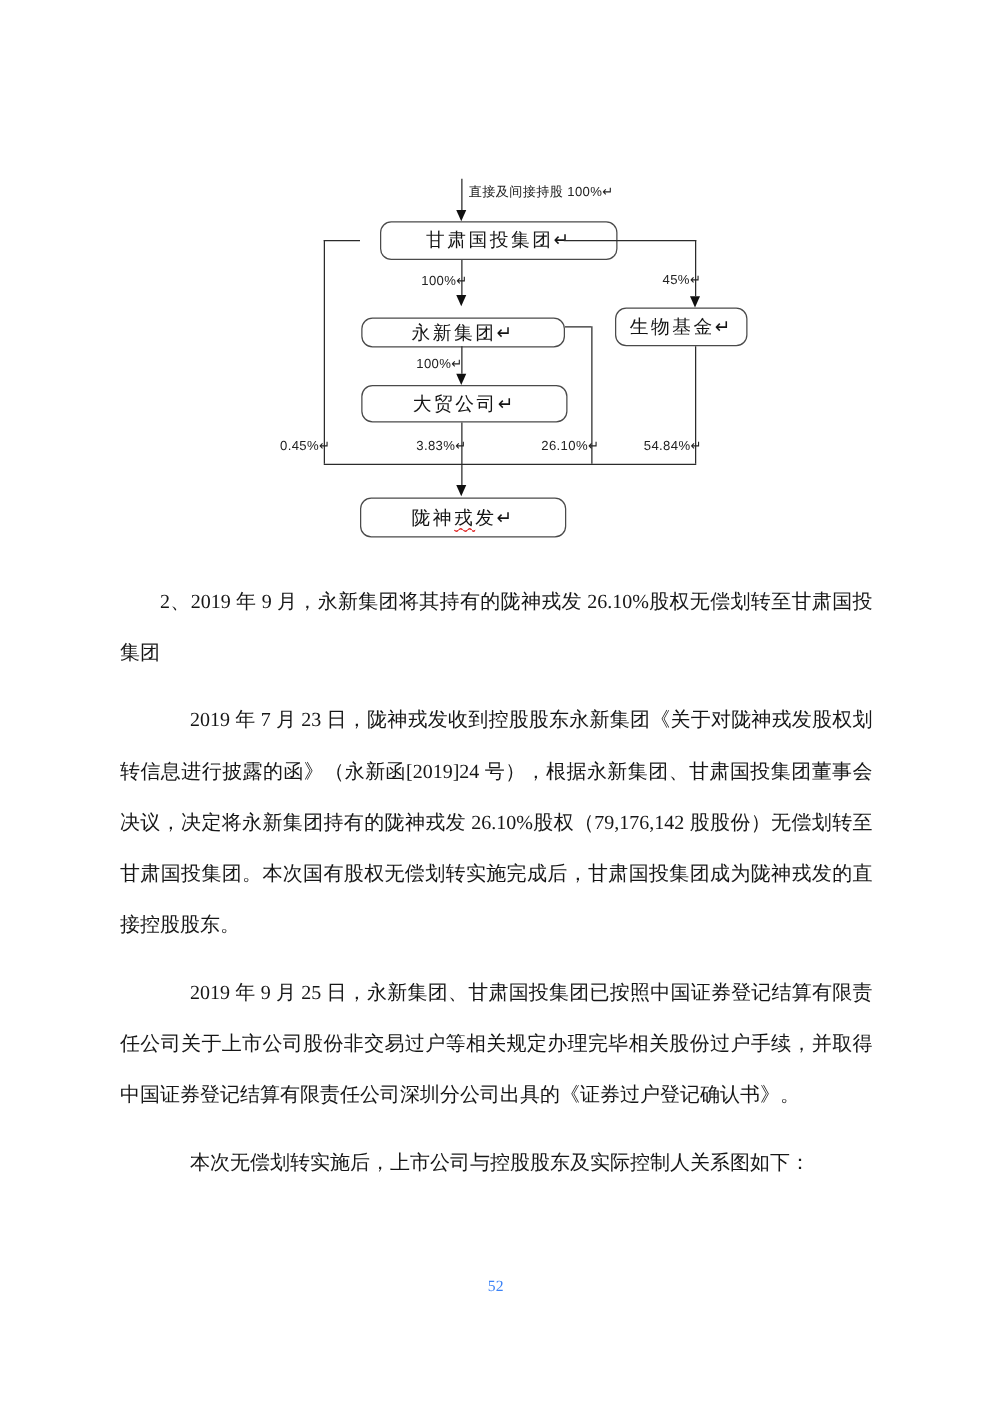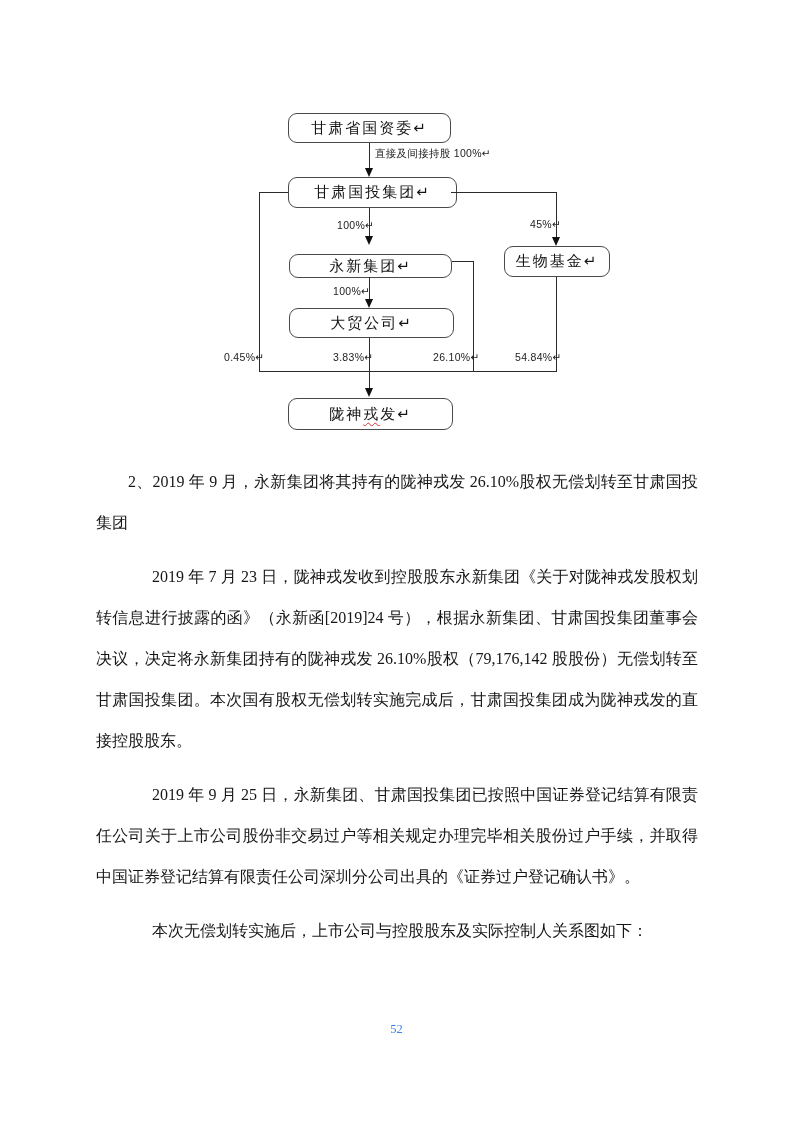--- a/index.html
+++ b/index.html
@@ -46,27 +46,26 @@
     text-align:center; font-size:12.5px; color:#3b82f6;
   }
 </style>
 </head>
 <body>
 
 <div class="page">
 
   <div class="diagram">
 
-    <div class="node" style="left:288px; top:113px; width:163px; height:30px;">甘肃省国资委↵</div>
 
-    <div class="node" style="left:288px; top:177px; width:169px; height:31px;">甘肃国投集团↵</div>
+    <div class="node" style="left:304px; top:177px; width:190px; height:31px;">甘肃国投集团↵</div>
 
     <div class="node" style="left:289px; top:254px; width:163px; height:24px;">永新集团↵</div>
 
-    <div class="node" style="left:492px; top:246px; width:106px; height:31px;margin-left:12px;">生物基金↵</div>
+    <div class="node" style="left:492px; top:246px; width:106px; height:31px;">生物基金↵</div>
 
     <div class="node" style="left:289px; top:308px; width:165px; height:30px;">大贸公司↵</div>
 
     <div class="node" style="left:288px; top:398px; width:165px; height:32px;">
       <span>陇神</span>
         <span class="wavy">戎</span>
         <span>发↵</span>
     </div>
 
     <div class="vl" style="left:369px; top:143px; height:26px;"></div>

